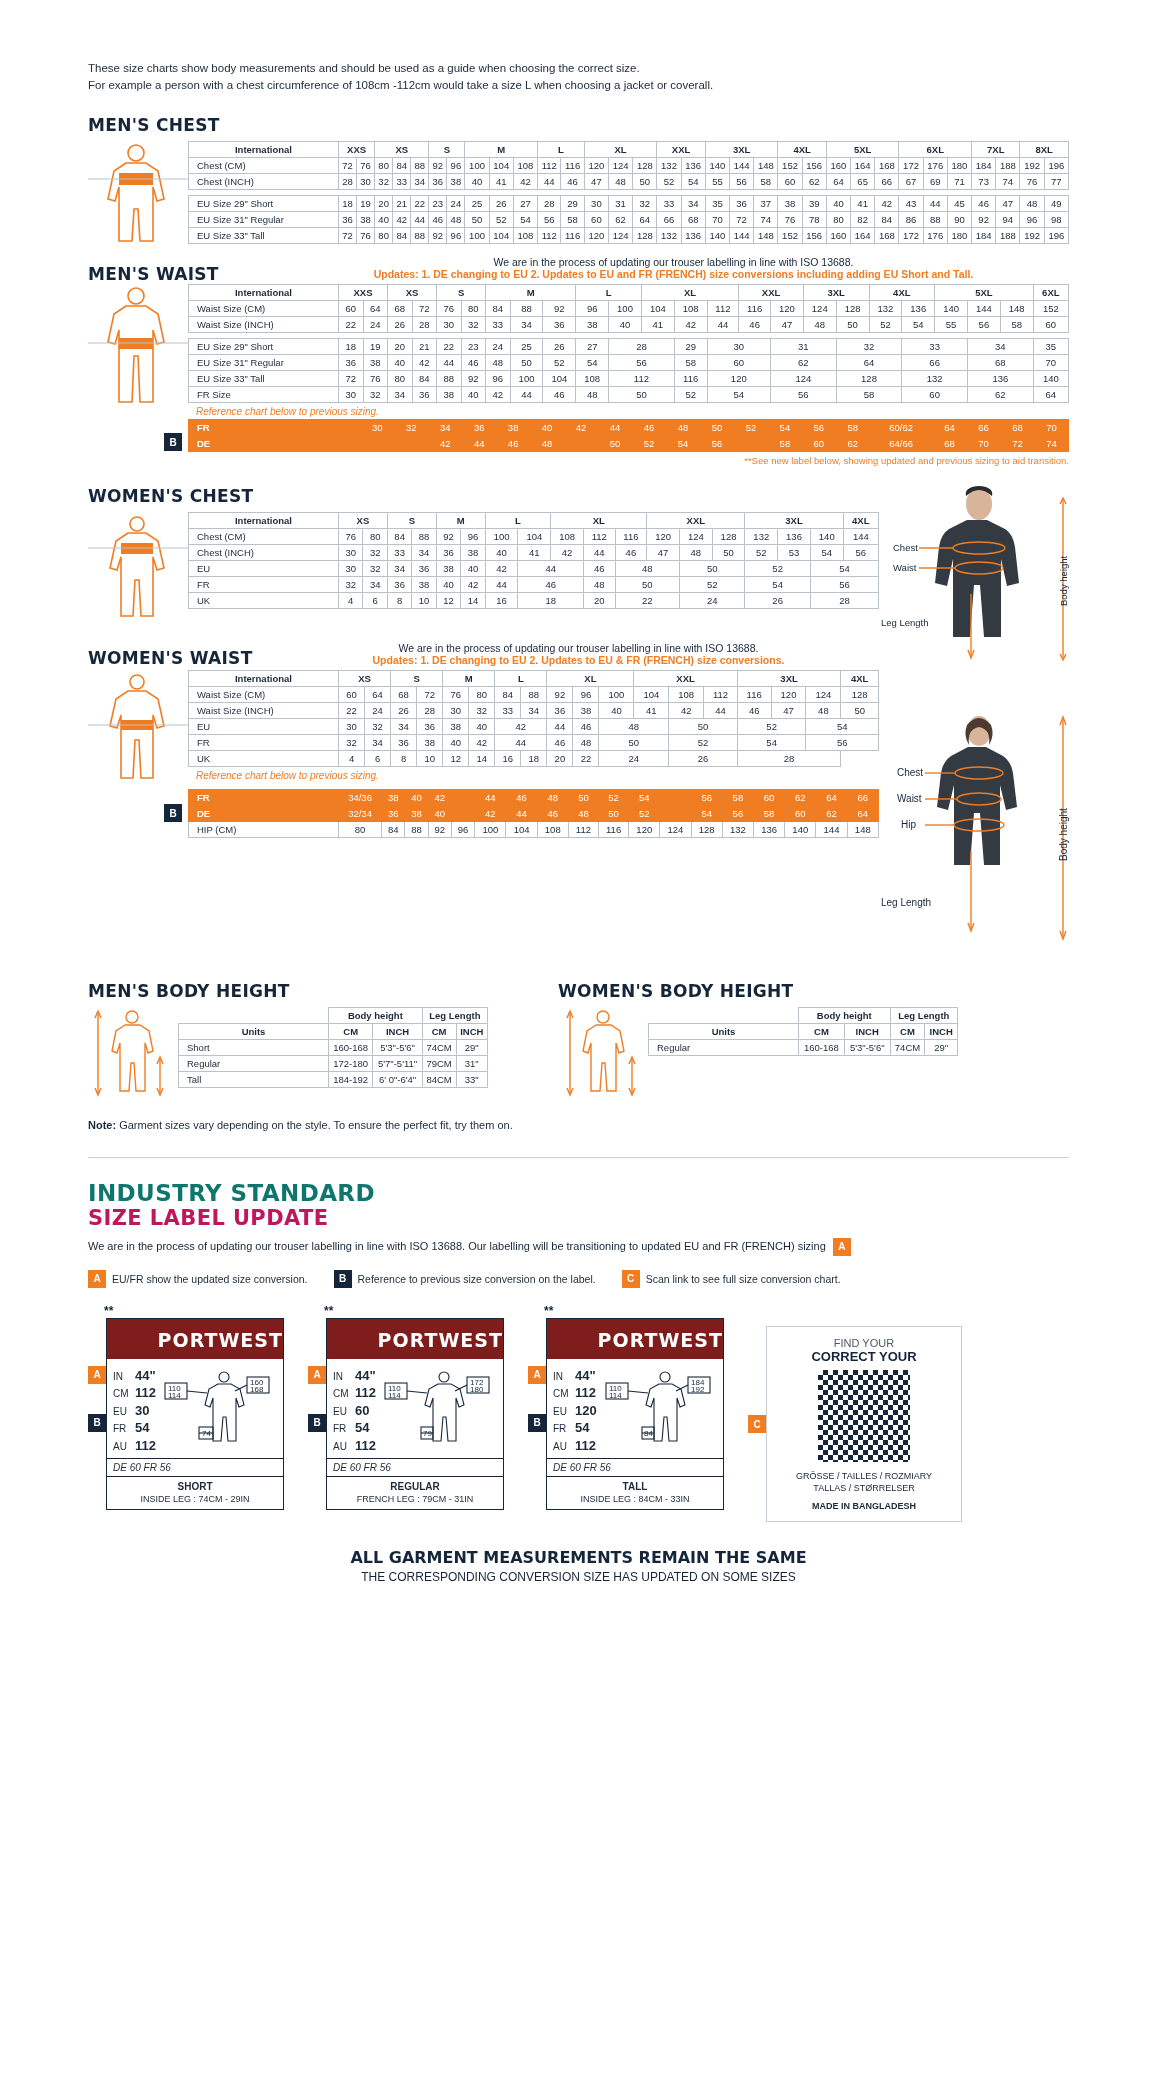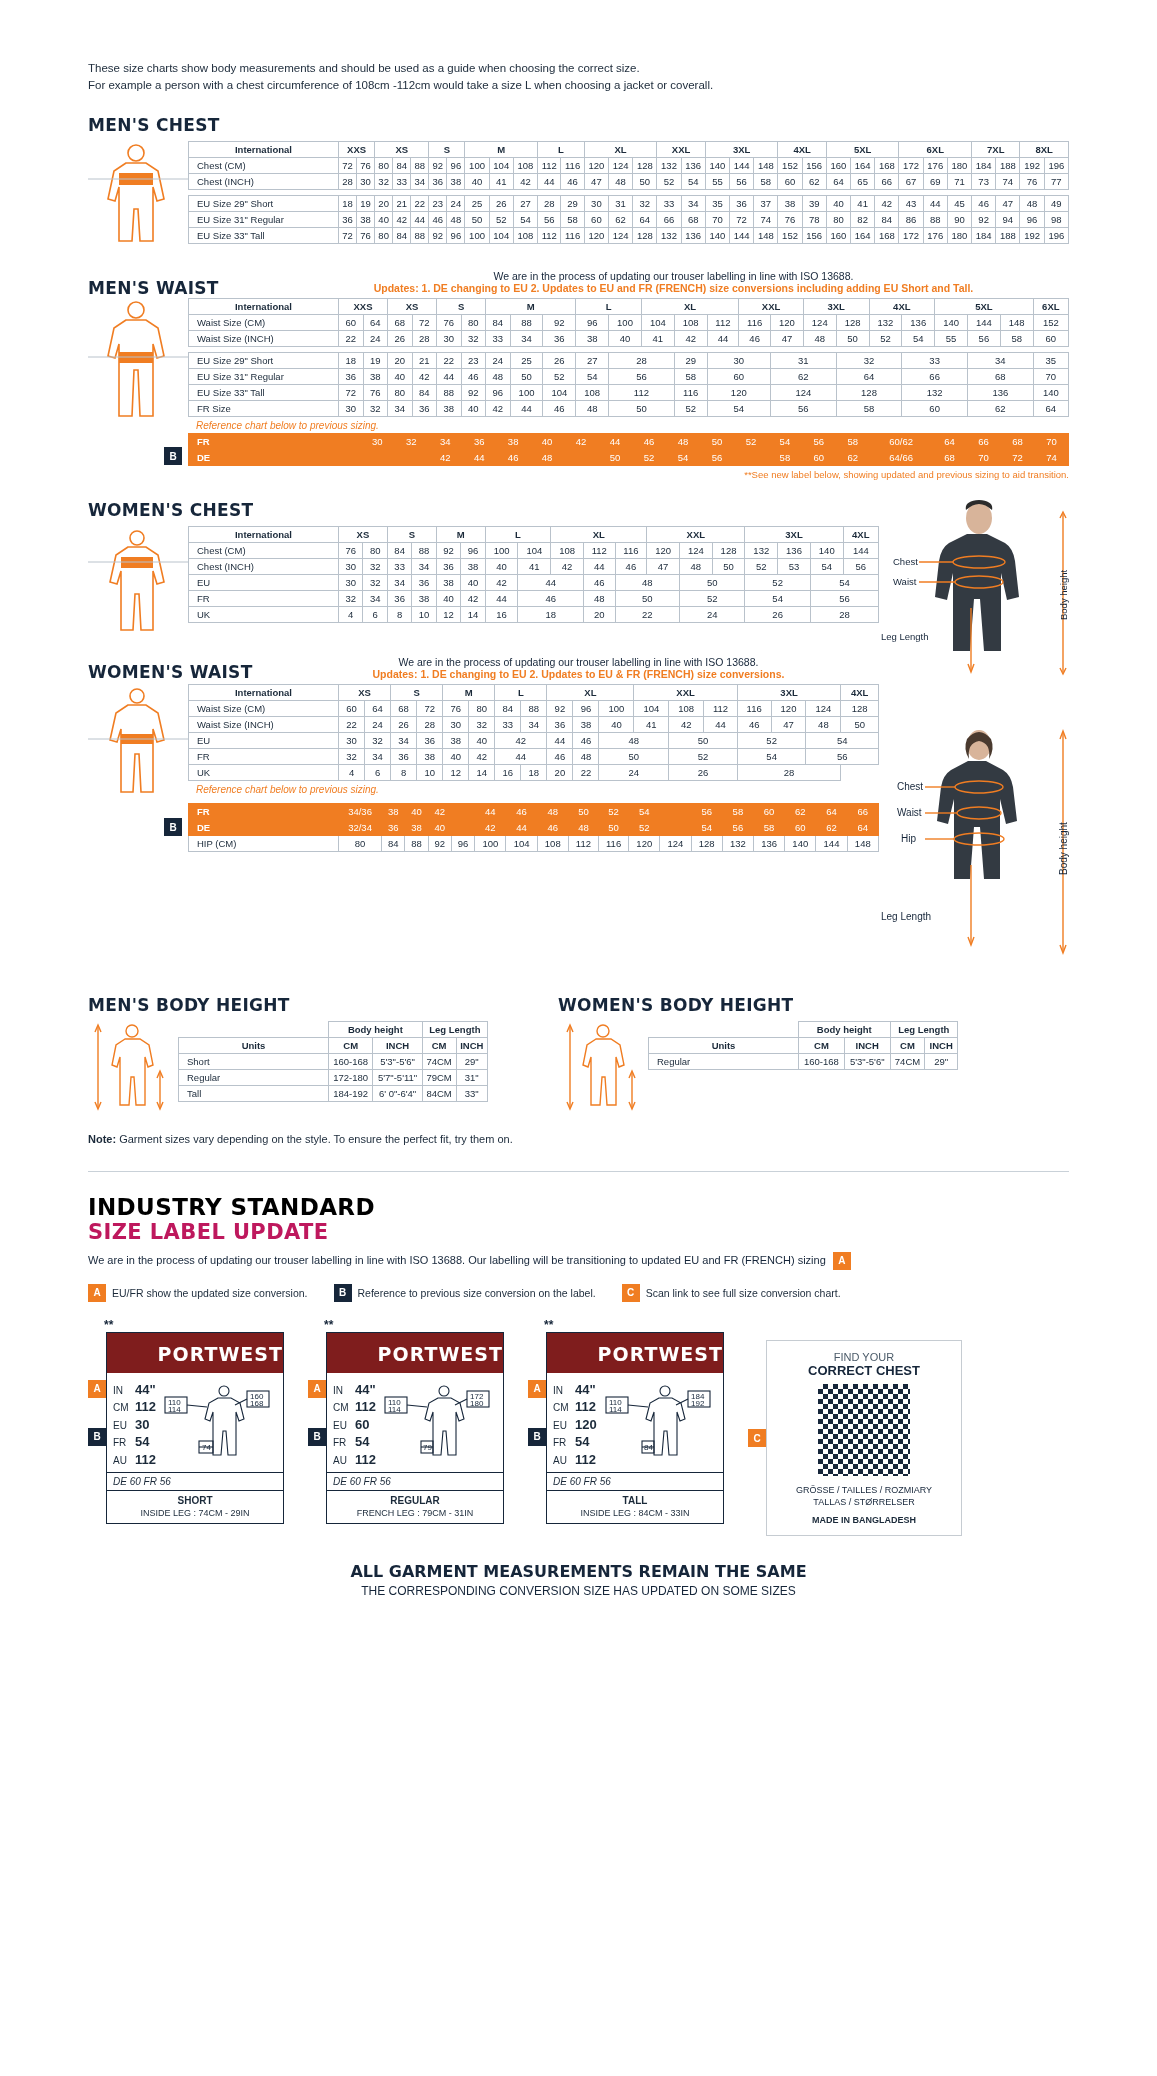--- a/index.html
+++ b/index.html
@@ -80,21 +80,21 @@
   .seelabel { font-size: 9.5px; color: #f07d22; text-align: right; margin-top: 3px; }
 
   .figure-col { width: 190px; flex: 0 0 190px; }
 
   .note { font-size: 11px; margin-top: 18px; }
   .note b { font-weight: bold; }
 
   hr.div { border: none; border-top: 1px solid #c9d1d8; margin: 26px 0 22px 0; }
 
   h2.industry {
-    font-size: 23px; font-weight: bold; color: #000000; margin: 0; letter-spacing: .4px;
+    font-size: 23px; font-weight: bold; color: #0f766e; margin: 0; letter-spacing: .4px;
     font-family: "DejaVu Sans", sans-serif;
   }
   h2.labelupd {
     font-size: 21px; font-weight: bold; color: #be185d; margin: 0 0 8px 0; letter-spacing: .4px;
     font-family: "DejaVu Sans", sans-serif;
   }
   .lead { font-size: 11px; color: #16263a; margin-bottom: 14px; }
   .legend { display: flex; gap: 26px; font-size: 10.5px; align-items: center; margin-bottom: 16px; }
   .legend .item { display: flex; align-items: center; gap: 6px; }
 
@@ -345,21 +345,21 @@
                 <td>184</td>
                 <td>188</td>
                 <td>192</td>
                 <td>196</td>
         </tr>
       </tbody>
           </table>
     </div>
   </div>
 
-  <div style="display:flex;align-items:center;margin-top:14px;">
+  <div style="display:flex;align-items:center;margin-top:0;">
     <h2 class="section" style="width:190px;padding-top:14px;">MEN'S WAIST</h2>
     <div style="flex:1;">
       <div class="updates">
         <div>We are in the process of updating our trouser labelling in line with ISO 13688.</div>
         <div>
           <span class="u">Updates:</span>
           <span class="u">1.  DE changing to EU</span>
           <span class="u">2.  Updates to EU and FR (FRENCH) size conversions including adding EU Short and Tall.</span>
         </div>
       </div>
@@ -1266,21 +1266,21 @@
         </div>
       </div>
     </div>
 
     <div style="display:flex;align-items:center;margin-top:22px;">
       <div style="width:18px;">
         <span class="badge-b badge-a">C</span>
       </div>
       <div class="qr-card">
         <div class="qr-top1">FIND YOUR</div>
-        <div class="qr-top2">CORRECT CHEST</div>
+        <div class="qr-top2">CORRECT YOUR</div>
         <div class="qr"></div>
         <div class="qr-cap">GRÖSSE / TAILLES / ROZMIARY</div>
         <div class="qr-cap">TALLAS / STØRRELSER</div>
         <div class="qr-made">MADE IN BANGLADESH</div>
       </div>
     </div>
   </div>
 
   <div class="footer1">ALL GARMENT MEASUREMENTS REMAIN THE SAME</div>
   <div class="footer2">THE CORRESPONDING CONVERSION SIZE HAS UPDATED ON SOME SIZES</div>

